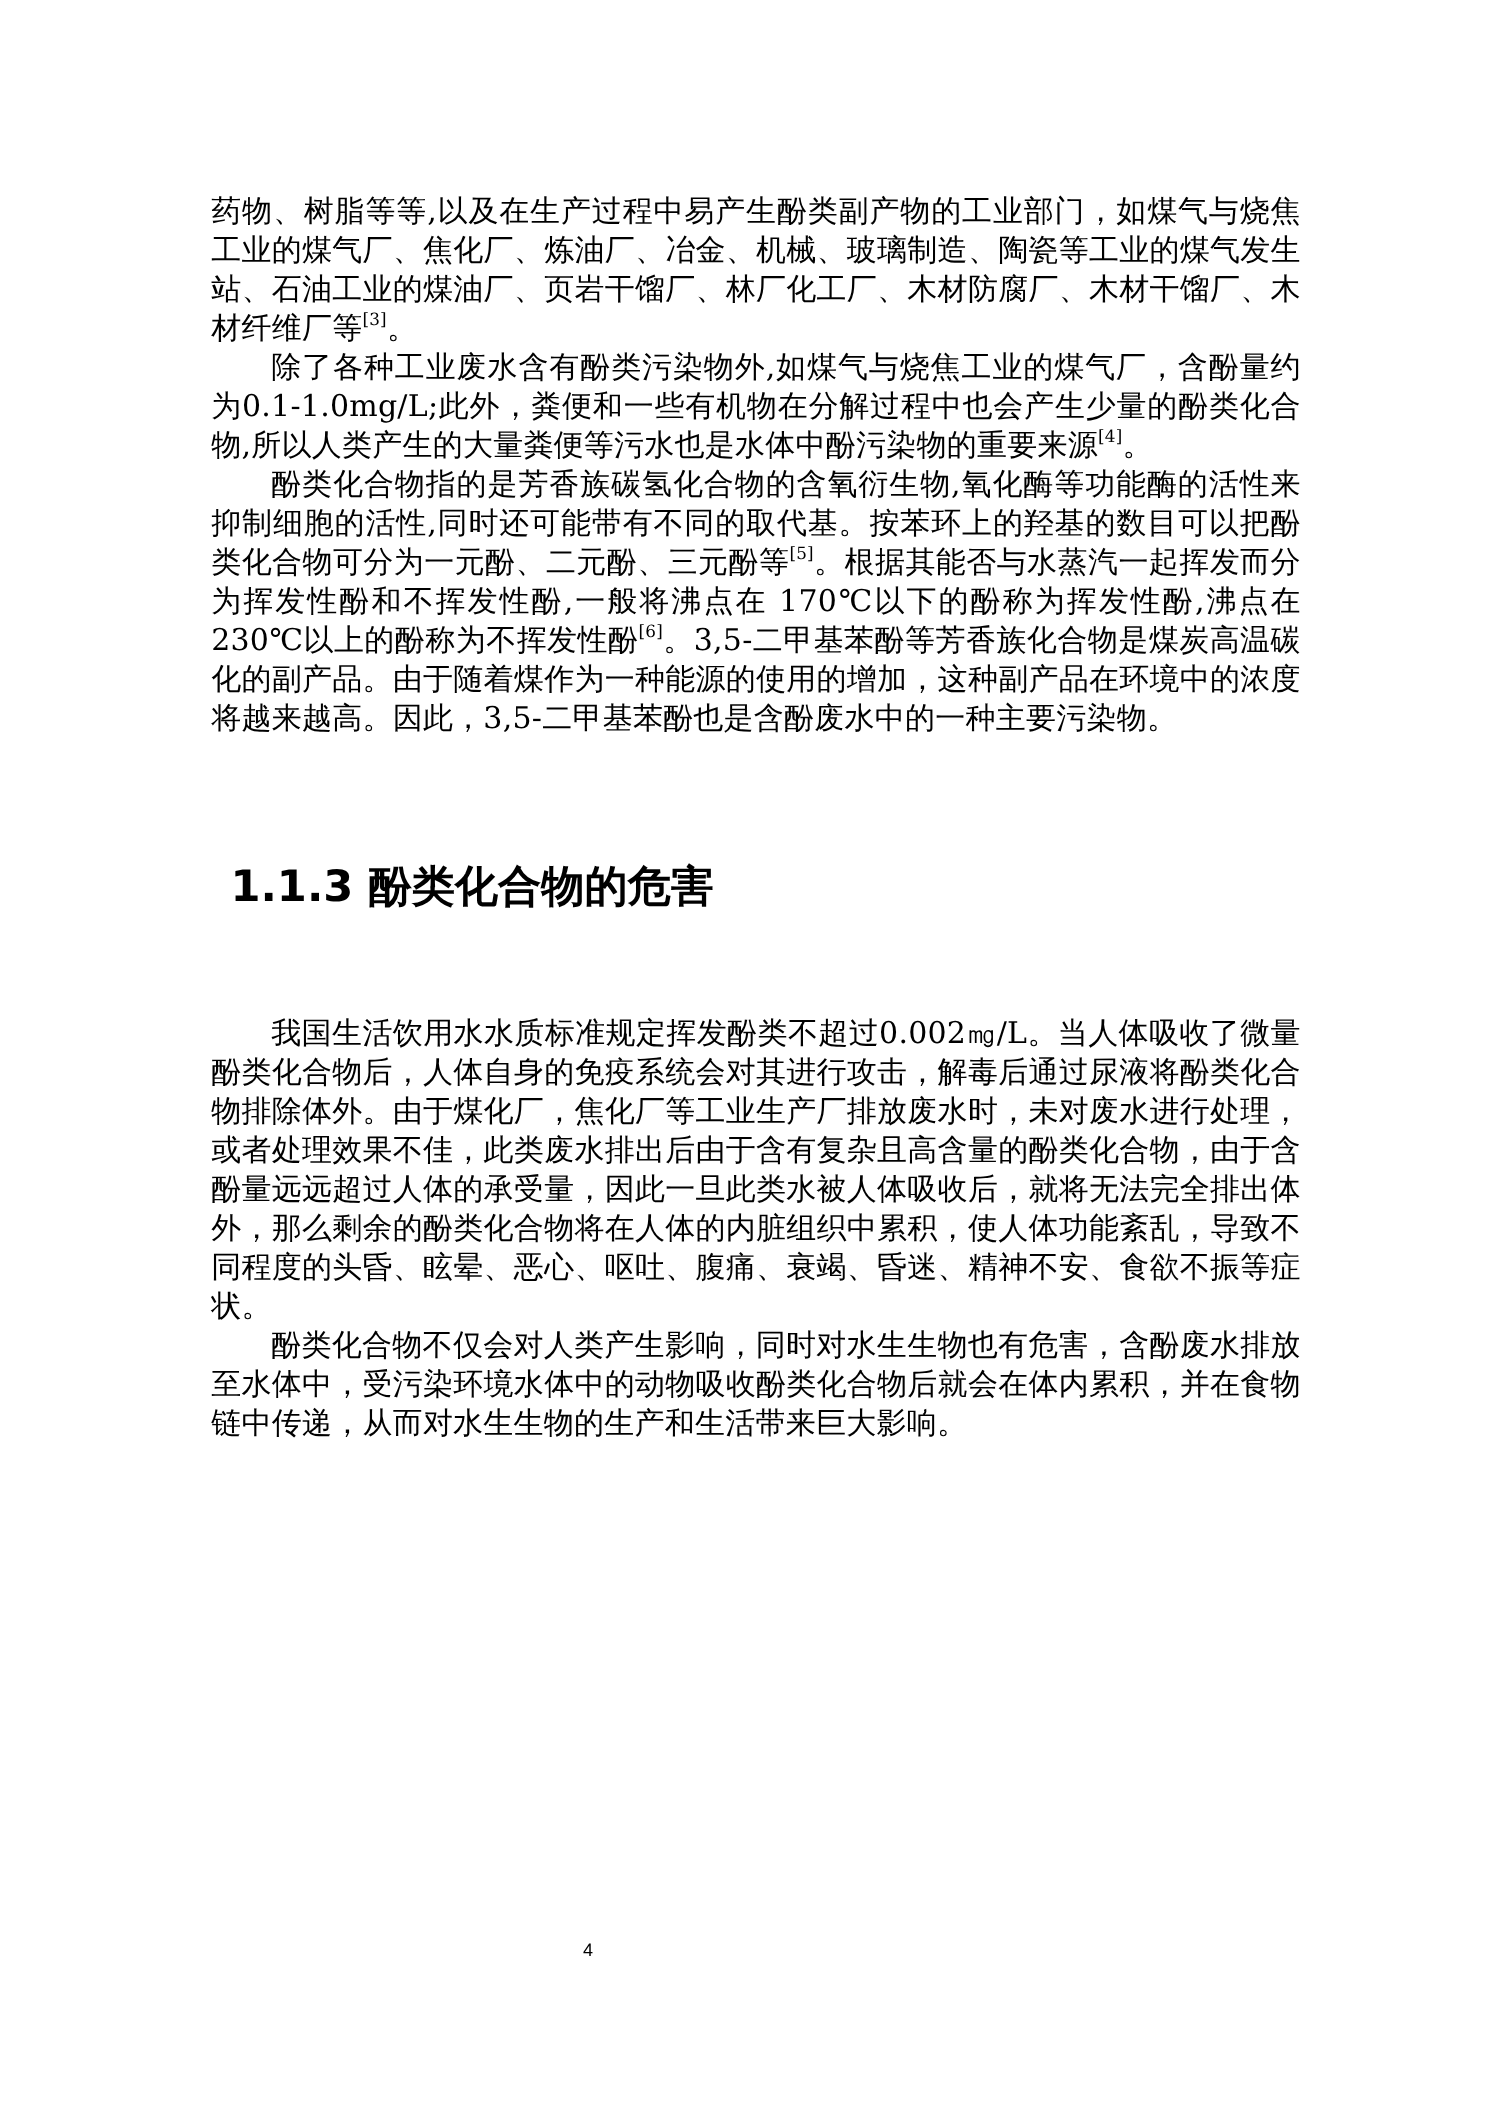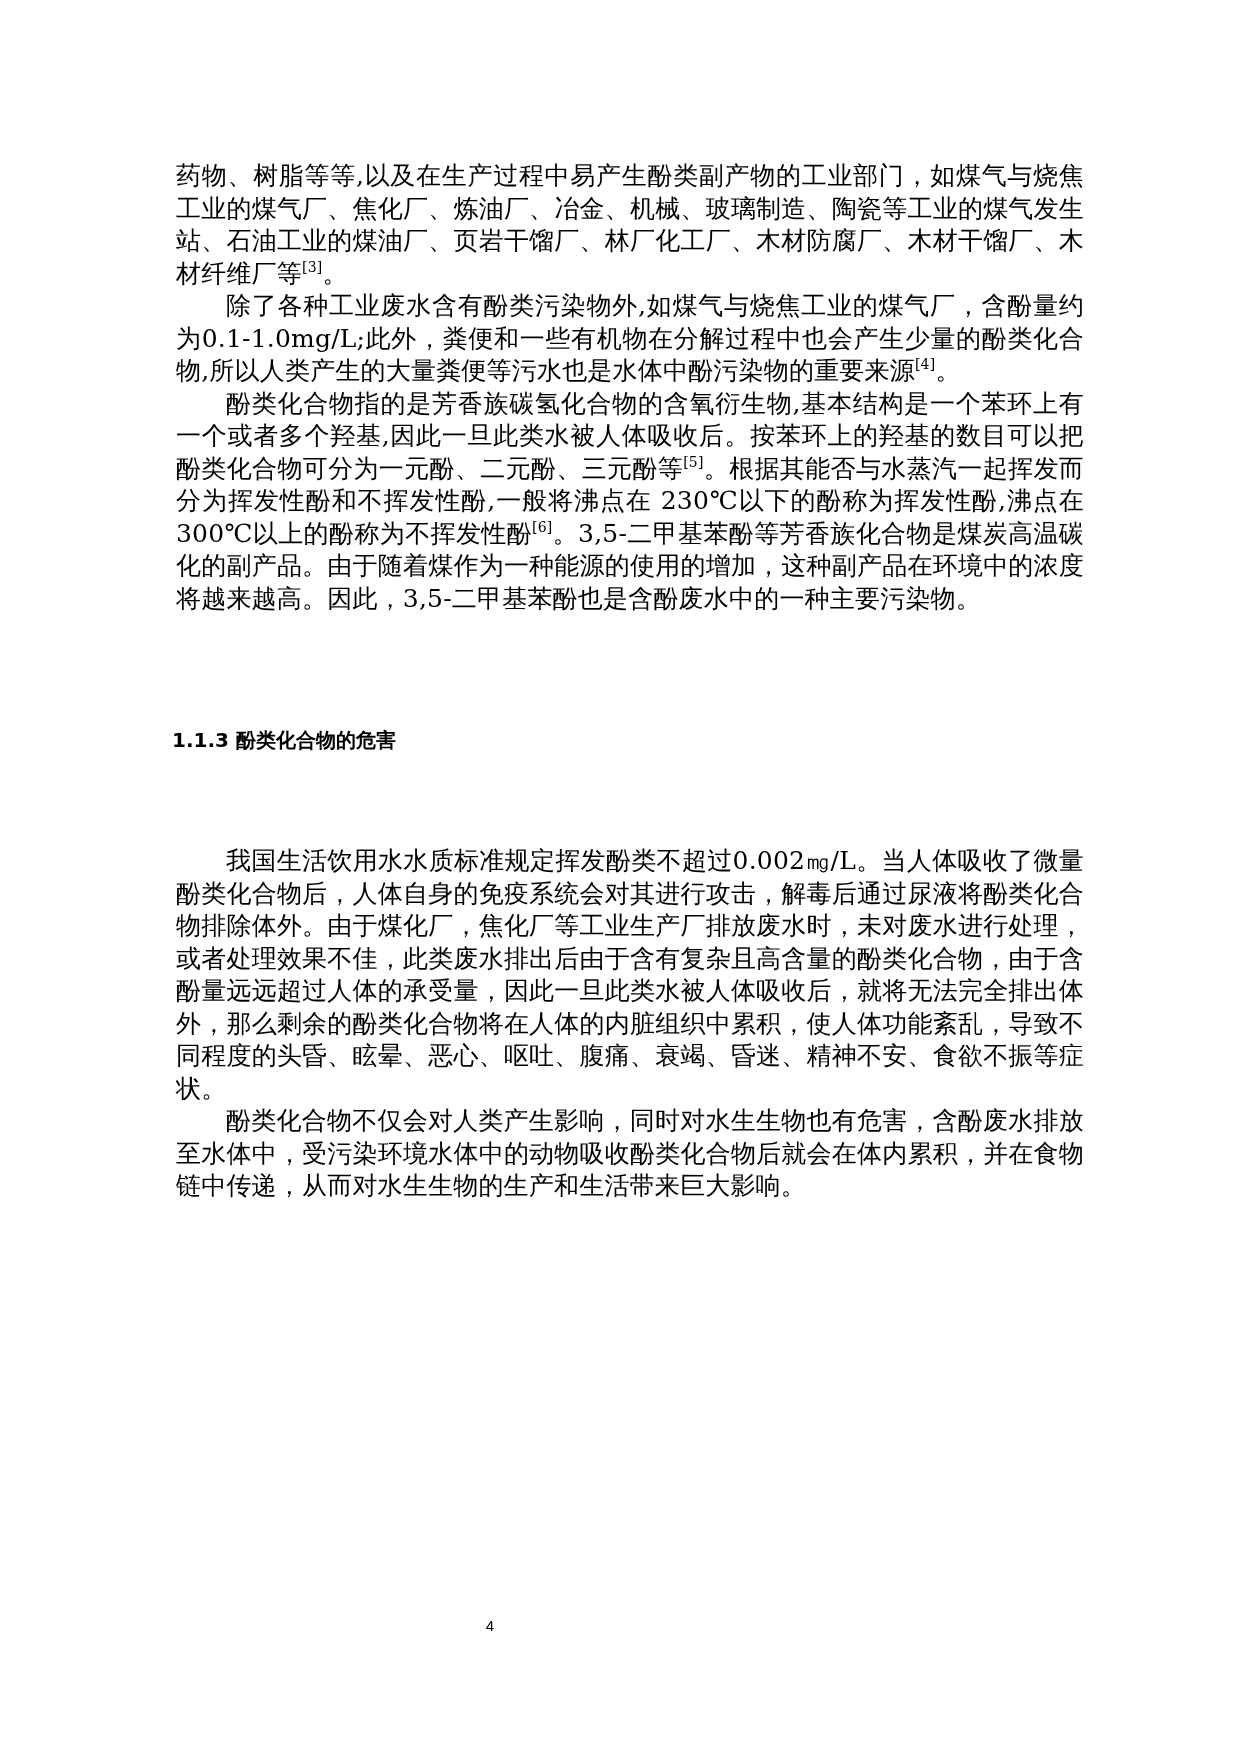--- a/index.html
+++ b/index.html
@@ -38,26 +38,26 @@
   .para.indent { text-indent: 50px; }
   sup.ref {
     font-size: 14px;
     vertical-align: top;
     line-height: 1;
     position: relative;
     top: 2px;
   }
   .heading {
     position: absolute;
-    left: 172px;
+    left: 192px;
     top: 722px;
     margin: 0;
     font-family: "DejaVu Sans", "Liberation Sans", sans-serif;
     font-weight: bold;
-    font-size: 20px;
+    font-size: 36px;
     line-height: 36px;
   }
   .page-number {
     position: absolute;
     left: 480px;
     top: 1617px;
     width: 20px;
     text-align: center;
     font-family: "Liberation Sans", "DejaVu Sans", sans-serif;
     font-size: 15px;
@@ -66,21 +66,21 @@
 </head>
 <body>
 
 <div class="page">
 
   <div class="body-block" style="top:160px;">
     <p class="para"><span>药物、树脂等等,以及在生产过程中易产生酚类副产物的工业部门，如煤气与烧焦工业的煤气厂、焦化厂、炼油厂、冶金、机械、玻璃制造、陶瓷等工业的煤气发生站、石油工业的煤油厂、页岩干馏厂、林厂化工厂、木材防腐厂、木材干馏厂、木材纤维厂等</span><sup class="ref">[3]</sup><span>。</span></p>
 
     <p class="para indent"><span>除了各种工业废水含有酚类污染物外,如煤气与烧焦工业的煤气厂，含酚量约为0.1-1.0mg/L;此外，粪便和一些有机物在分解过程中也会产生少量的酚类化合物,所以人类产生的大量粪便等污水也是水体中酚污染物的重要来源</span><sup class="ref">[4]</sup><span>。</span></p>
 
-    <p class="para indent"><span>酚类化合物指的是芳香族碳氢化合物的含氧衍生物,基本结构是一个苯环上有一个或者多个羟基,因此一旦此类水被人体吸收后。按苯环上的羟基的数目可以把酚类化合物可分为一元酚、二元酚、三元酚等</span><sup class="ref">[5]</sup><span>。根据其能否与水蒸汽一起挥发而分为挥发性酚和不挥发性酚,一般将沸点在 230℃以下的酚称为挥发性酚,沸点在 300℃以上的酚称为不挥发性酚</span><sup class="ref">[6]</sup><span>。3,5-二甲基苯酚等芳香族化合物是煤炭高温碳化的副产品。由于随着煤作为一种能源的使用的增加，这种副产品在环境中的浓度将越来越高。因此，3,5-二甲基苯酚也是含酚废水中的一种主要污染物。</span></p>
+    <p class="para indent"><span>酚类化合物指的是芳香族碳氢化合物的含氧衍生物,氧化酶等功能酶的活性来抑制细胞的活性,同时还可能带有不同的取代基。按苯环上的羟基的数目可以把酚类化合物可分为一元酚、二元酚、三元酚等</span><sup class="ref">[5]</sup><span>。根据其能否与水蒸汽一起挥发而分为挥发性酚和不挥发性酚,一般将沸点在 170℃以下的酚称为挥发性酚,沸点在 230℃以上的酚称为不挥发性酚</span><sup class="ref">[6]</sup><span>。3,5-二甲基苯酚等芳香族化合物是煤炭高温碳化的副产品。由于随着煤作为一种能源的使用的增加，这种副产品在环境中的浓度将越来越高。因此，3,5-二甲基苯酚也是含酚废水中的一种主要污染物。</span></p>
   </div>
 
   <h3 class="heading">1.1.3 酚类化合物的危害</h3>
 
   <div class="body-block" style="top:829px;margin-top:16px;">
     <p class="para indent"><span>我国生活饮用水水质标准规定挥发酚类不超过0.002㎎/L。当人体吸收了微量酚类化合物后，人体自身的免疫系统会对其进行攻击，解毒后通过尿液将酚类化合物排除体外。由于煤化厂，焦化厂等工业生产厂排放废水时，未对废水进行处理，或者处理效果不佳，此类废水排出后由于含有复杂且高含量的酚类化合物，由于含酚量远远超过人体的承受量，因此一旦此类水被人体吸收后，就将无法完全排出体外，那么剩余的酚类化合物将在人体的内脏组织中累积，使人体功能紊乱，导致不同程度的头昏、眩晕、恶心、呕吐、腹痛、衰竭、昏迷、精神不安、食欲不振等症状。</span></p>
 
     <p class="para indent"><span>酚类化合物不仅会对人类产生影响，同时对水生生物也有危害，含酚废水排放至水体中，受污染环境水体中的动物吸收酚类化合物后就会在体内累积，并在食物链中传递，从而对水生生物的生产和生活带来巨大影响。</span></p>
 
   </div>

